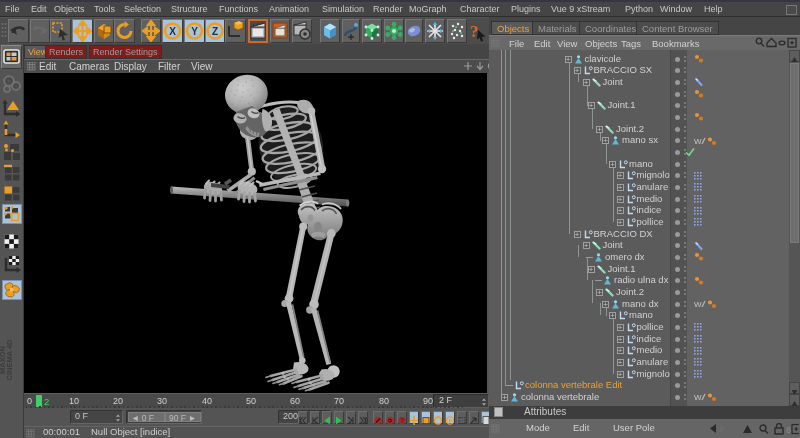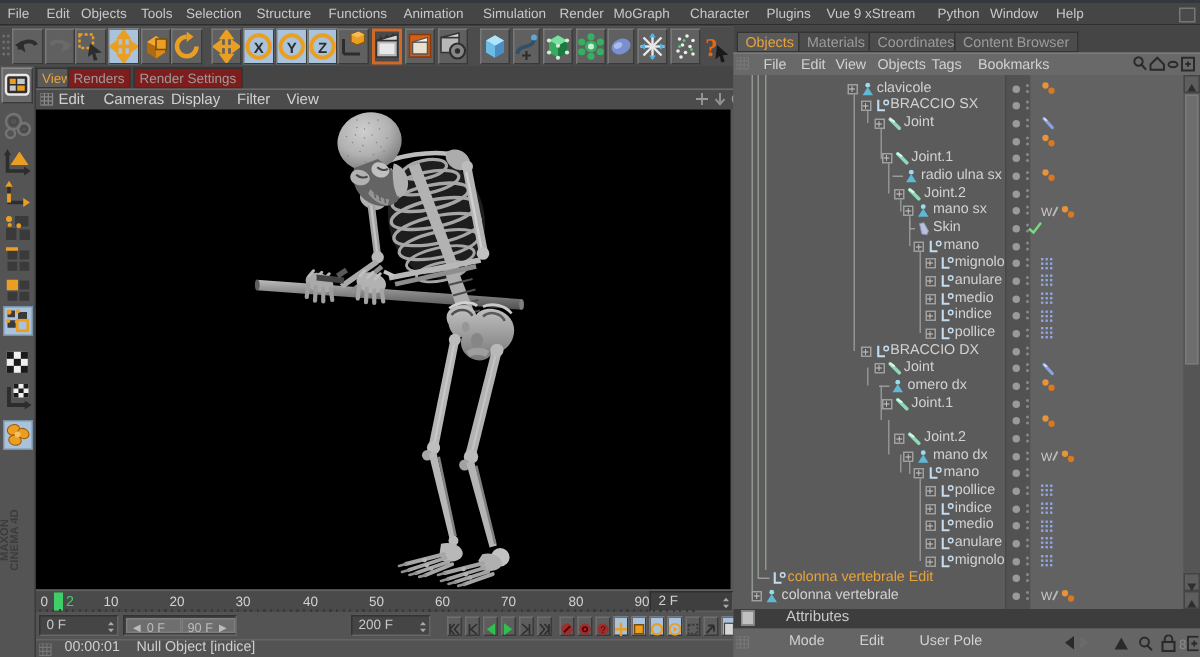--- a/index.html
+++ b/index.html
@@ -22,21 +22,21 @@
 #vp-tabs { left:24px; top:44px; width:465px; height:15px; background:#454545; }
 .vtab { position:absolute; top:1px; height:14px; font-size:9px; color:#9c9c9c; background:#7f1d1d; border:1px solid #333; padding:1px 3px 0 3px; }
 .vtab.act { background:#5a5a5a; color:#e8a33d; }
 #vp-menu { left:24px; top:59px; width:465px; height:14px; background:#4c4c4c; border-top:1px solid #6a6a6a; }
 #vp-menu span { position:absolute; top:1px; color:#d2d2d2; font-size:10px; }
 #canvas { left:24px; top:73px; width:463px; height:320px; background:#000; }
 
 #ruler { left:24px; top:393px; width:465px; height:15px; background:#4a4a4a; border-top:1px solid #5e5e5e; }
 #ruler span { position:absolute; top:2px; font-size:9px; color:#d2d2d2; }
 #transport { left:24px; top:408px; width:465px; height:18px; background:#545454; }
-.fld { position:absolute; background:#454545; border:1px solid; border-color:#333 #666 #666 #333; color:#c8c8c8; font-size:9px; }
+.fld { position:absolute; background:#454545; border:1px solid; border-color:#333 #666 #666 #333; color:#c8c8c8; font-size:9px;margin-left:44px; }
 .pbtn { position:absolute; top:3px; width:10px; height:13px; background:#5d5d5d; border:1px solid; border-color:#6e6e6e #3a3a3a #3a3a3a #6e6e6e; }
 .pbtn.blue { background:#a9c3dd; }
 #status { left:24px; top:426px; width:465px; height:12px; background:#535353; border-top:1px solid #656565; color:#cfcfcf; font-size:9.5px; }
 
 #rpanel { left:489px; top:17px; width:311px; height:421px; background:#5f5f5f; }
 #rtabs { left:489px; top:17px; width:311px; height:18px; background:#454545; }
 .rtab { position:absolute; top:4px; height:14px; font-size:9.5px; color:#9c9c9c; background:#4c4c4c; border:1px solid #333; padding:1px 5px 0 5px; }
 .rtab.act { background:#5a5a5a; color:#e8a33d; }
 #rmenu { left:489px; top:35px; width:311px; height:15px; background:#696969; border-top:1px solid #7a7a7a; }
 #rmenu span { position:absolute; top:2px; color:#d2d2d2; font-size:9.5px; }
@@ -740,28 +740,20 @@
       <div class="plus" style="left:98.5px;top:2px">+</div>
       <svg class="ab" style="left:107.5px;top:1px" width="9" height="9">
         <path d="M1.5 1.5 L7.5 7.5" stroke="#8fd8b8" stroke-width="2.4" stroke-linecap="round"></path>
         <path d="M1.5 1.5 L4 3" stroke="#d8f5e8" stroke-width="1.4" stroke-linecap="round"></path>
       </svg>
       <span class="ab" style="left:118.5px;top:-1px;color:#d2d2d2">Joint.1</span>
     </div>
     <div class="ab" style="left:186px;top:53.2px;width:5px;height:5px;border-radius:50%;background:#9a9a9a"></div>
     <div class="ab" style="left:194.5px;top:52.2px;width:2px;height:2px;border-radius:50%;background:#8a8a8a"></div>
     <div class="ab" style="left:194.5px;top:56.2px;width:2px;height:2px;border-radius:50%;background:#8a8a8a"></div>
-<div class="trow" style="left:0;top:61.9px;width:181px">
-      <div class="ab" style="left:106.0px;top:5px;width:7px;height:1px;background:#9a9a9a"></div>
-      <svg class="ab" style="left:114px;top:1px" width="9" height="9">
-        <circle cx="4.5" cy="1.8" r="1.6" fill="#9adcee"></circle>
-        <path d="M4.5 3 L1 8.5 L8 8.5 Z" fill="#5fb8d4"></path>
-      </svg>
-      <span class="ab" style="left:125px;top:-1px;color:#d2d2d2">radio ulna sx</span>
-    </div>
     <div class="ab" style="left:186px;top:64.8px;width:5px;height:5px;border-radius:50%;background:#9a9a9a"></div>
     <div class="ab" style="left:194.5px;top:63.9px;width:2px;height:2px;border-radius:50%;background:#8a8a8a"></div>
     <div class="ab" style="left:194.5px;top:67.8px;width:2px;height:2px;border-radius:50%;background:#8a8a8a"></div>
     <svg class="ab" style="left:205px;top:62.35px" width="11" height="10">
       <circle cx="3" cy="3" r="2.1" fill="#e89438"></circle>
       <circle cx="7" cy="6.5" r="2.1" fill="#d87820"></circle>
     </svg>
 <div class="trow" style="left:0;top:73.5px;width:181px">
       <div class="plus" style="left:107px;top:2px">+</div>
       <svg class="ab" style="left:116px;top:1px" width="9" height="9">
@@ -783,28 +775,20 @@
     </div>
     <div class="ab" style="left:186px;top:88.2px;width:5px;height:5px;border-radius:50%;background:#9a9a9a"></div>
     <div class="ab" style="left:194.5px;top:87.2px;width:2px;height:2px;border-radius:50%;background:#8a8a8a"></div>
     <div class="ab" style="left:194.5px;top:91.2px;width:2px;height:2px;border-radius:50%;background:#8a8a8a"></div>
     <svg class="ab" style="left:205px;top:85.69px" width="24" height="10">
       <text x="0" y="8" font-size="8" fill="#c8c8c8" font-family="Liberation Sans">W</text>
       <path d="M8 8 L11 2" stroke="#b8b8b8" stroke-width="1.2"></path>
       <circle cx="16" cy="3.5" r="2.1" fill="#e89438"></circle>
       <circle cx="20" cy="7" r="2.1" fill="#d87820"></circle>
     </svg>
-<div class="trow" style="left:0;top:96.9px;width:181px">
-      <div class="ab" style="left:117.0px;top:0;width:1px;height:6px;background:#9a9a9a"></div>
-      <div class="ab" style="left:117.0px;top:5px;width:4px;height:1px;background:#9a9a9a"></div>
-      <svg class="ab" style="left:122px;top:1px" width="10" height="9">
-        <path d="M2 1 L5 0.5 L8 6 L7 8.5 L3.5 8 Z" fill="#b8c0dc" stroke="#8890b0" stroke-width="0.6"></path>
-      </svg>
-      <span class="ab" style="left:133px;top:-1px;color:#d2d2d2">Skin</span>
-    </div>
     <div class="ab" style="left:186px;top:99.9px;width:5px;height:5px;border-radius:50%;background:#9a9a9a"></div>
     <div class="ab" style="left:194.5px;top:98.9px;width:2px;height:2px;border-radius:50%;background:#8a8a8a"></div>
     <div class="ab" style="left:194.5px;top:102.9px;width:2px;height:2px;border-radius:50%;background:#8a8a8a"></div>
     <svg class="ab" style="left:196px;top:97.36px" width="10" height="10">
       <path d="M1 5.5 L4 8 L9 1.5" stroke="#7ed882" stroke-width="1.6" fill="none"></path>
     </svg>
 <div class="trow" style="left:0;top:108.5px;width:181px">
       <div class="plus" style="left:120px;top:2px">+</div>
       <svg class="ab" style="left:129px;top:1px" width="10" height="9">
         <path d="M2.5 0.5 L2.5 7.5 L7 7.5" stroke="#c4dcee" stroke-width="1.4" fill="none"></path>
@@ -980,20 +964,28 @@
       <div class="plus" style="left:98.5px;top:2px">+</div>
       <svg class="ab" style="left:107.5px;top:1px" width="9" height="9">
         <path d="M1.5 1.5 L7.5 7.5" stroke="#8fd8b8" stroke-width="2.4" stroke-linecap="round"></path>
         <path d="M1.5 1.5 L4 3" stroke="#d8f5e8" stroke-width="1.4" stroke-linecap="round"></path>
       </svg>
       <span class="ab" style="left:118.5px;top:-1px;color:#d2d2d2">Joint.1</span>
     </div>
     <div class="ab" style="left:186px;top:216.6px;width:5px;height:5px;border-radius:50%;background:#9a9a9a"></div>
     <div class="ab" style="left:194.5px;top:215.6px;width:2px;height:2px;border-radius:50%;background:#8a8a8a"></div>
     <div class="ab" style="left:194.5px;top:219.6px;width:2px;height:2px;border-radius:50%;background:#8a8a8a"></div>
+<div class="trow" style="left:0;top:225.2px;width:181px">
+      <div class="ab" style="left:106.0px;top:5px;width:7px;height:1px;background:#9a9a9a"></div>
+      <svg class="ab" style="left:114px;top:1px" width="9" height="9">
+        <circle cx="4.5" cy="1.8" r="1.6" fill="#9adcee"></circle>
+        <path d="M4.5 3 L1 8.5 L8 8.5 Z" fill="#5fb8d4"></path>
+      </svg>
+      <span class="ab" style="left:125px;top:-1px;color:#d2d2d2">radio ulna dx</span>
+    </div>
     <div class="ab" style="left:186px;top:228.2px;width:5px;height:5px;border-radius:50%;background:#9a9a9a"></div>
     <div class="ab" style="left:194.5px;top:227.2px;width:2px;height:2px;border-radius:50%;background:#8a8a8a"></div>
     <div class="ab" style="left:194.5px;top:231.2px;width:2px;height:2px;border-radius:50%;background:#8a8a8a"></div>
     <svg class="ab" style="left:205px;top:225.73px" width="11" height="10">
       <circle cx="3" cy="3" r="2.1" fill="#e89438"></circle>
       <circle cx="7" cy="6.5" r="2.1" fill="#d87820"></circle>
     </svg>
 <div class="trow" style="left:0;top:236.9px;width:181px">
       <div class="plus" style="left:107px;top:2px">+</div>
       <svg class="ab" style="left:116px;top:1px" width="9" height="9">

